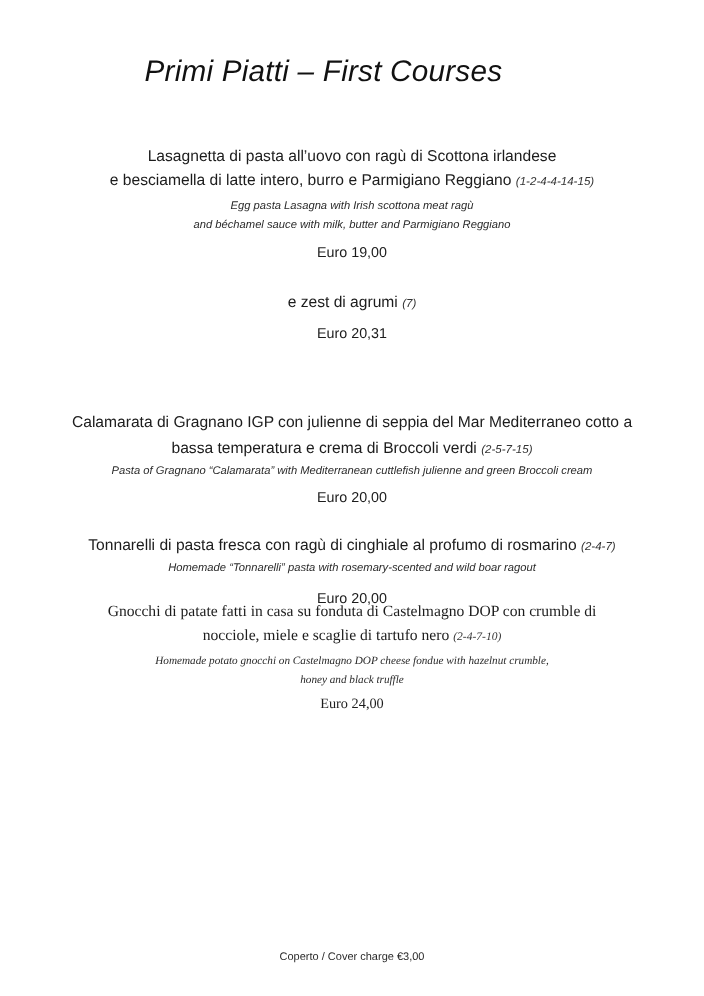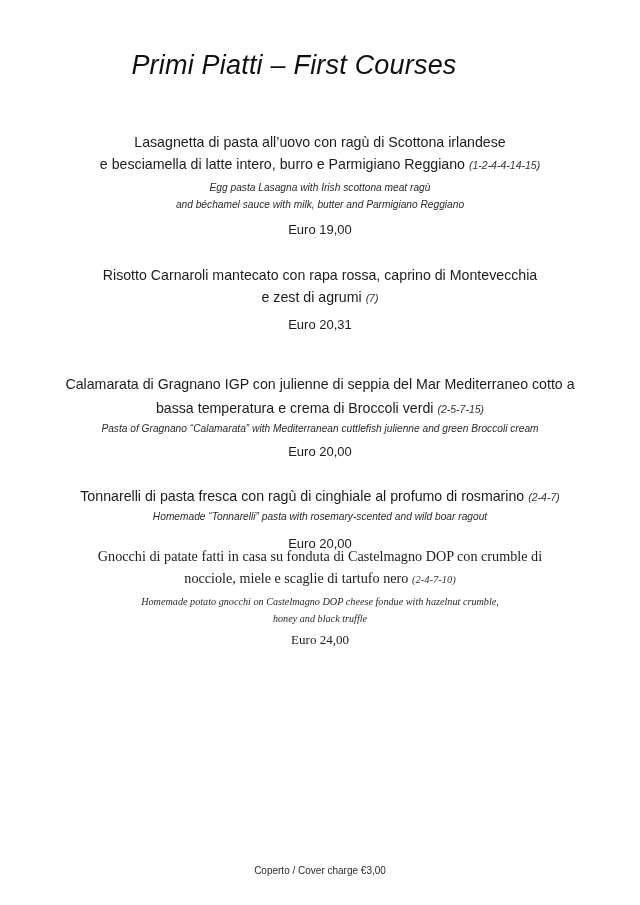--- a/index.html
+++ b/index.html
@@ -78,21 +78,20 @@
     <span class="allergens">(1-2-4-4-14-15)</span>
   </div>
   <div style="height:3px;"></div>
   <div class="en-line">Egg pasta Lasagna with Irish scottona meat ragù</div>
   <div class="en-line">and béchamel sauce with milk, butter and Parmigiano Reggiano</div>
   <div style="height:8px;"></div>
   <div class="price">Euro 19,00</div>
 </div>
 
 <div class="dish" style="top:264px;">
-  <div class="it-line">Risotto Carnaroli mantecato con rapa rossa, caprino di Montevecchia</div>
   <div class="it-line">
     <span>e zest di agrumi</span>
     <span class="allergens">(7)</span>
   </div>
   <div style="height:1px;"></div>
   <div style="height:6px;"></div>
   <div class="price">Euro 20,31</div>
 </div>
 
 <div class="dish" style="top:373px;">

